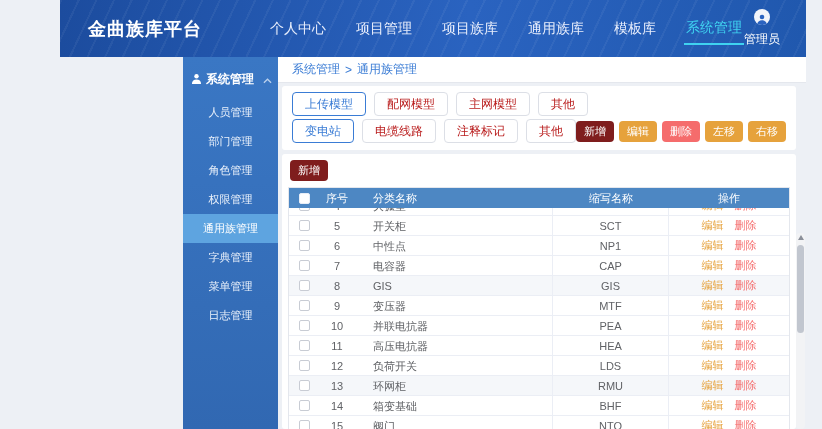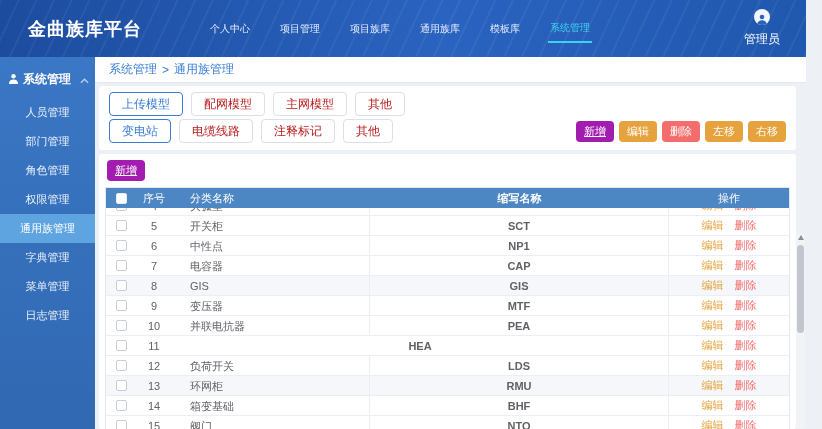--- a/index.html
+++ b/index.html
@@ -1,27 +1,27 @@
 <!DOCTYPE html>
 <html><head>
 <meta charset="utf-8">
 <style>
   * { margin:0; padding:0; box-sizing:border-box; }
   html,body { width:822px; height:429px; overflow:hidden; }
   body { font-family:"Liberation Sans","DejaVu Sans",sans-serif; font-size:12px; color:#333; background:#edf0f5; }
-  .app { width:806px; height:429px; display:flex; flex-direction:column; }
+  .app { width:806px; height:429px; display:flex; flex-direction:column;align-items:flex-end; }
 
   
   .topbar { height:57px; flex:0 0 57px; display:flex; align-items:center;
     background:linear-gradient(90deg,#1c4c9e 0%,#2a63c0 55%,#2058ae 100%); position:relative; }
   .topbar::after { content:""; position:absolute; inset:0;
     background:repeating-linear-gradient(115deg, rgba(255,255,255,0.05) 0 2px, transparent 2px 16px); pointer-events:none; }
   .logo { color:#fff; font-size:18px; font-weight:bold; letter-spacing:1px; margin-left:28px; z-index:1; }
   .nav { display:flex; align-items:center; gap:26px; margin-left:66px; z-index:1; }
-  .nav-item { color:#e8eefc; font-size:10px; cursor:pointer; padding:6px 2px;font-family:Liberation Serif, serif; }
+  .nav-item { color:#e8eefc; font-size:14px; cursor:pointer; padding:6px 2px;font-family:Liberation Serif, serif; }
   .nav-item.active { color:#3fd2f0; border-bottom:2px solid #3fd2f0; }
   .user { margin-left:auto; margin-right:26px; display:flex; align-items:center; gap:6px; color:#fff; z-index:1;flex-direction:column; }
   .avatar { width:16px; height:16px; border-radius:50%; background:#f2f5fa; display:flex; align-items:flex-end; justify-content:center; overflow:hidden; }
 
   .layout { flex:1; display:flex; min-height:0; }
 
   
   .sidebar { width:95px; flex:0 0 95px; background:linear-gradient(180deg,#3a77c4 0%,#3168b2 100%); color:#fff; padding-top:8px; }
   .side-header { display:flex; align-items:center; gap:4px; padding:6px 6px 10px 8px; font-size:12px; font-weight:bold; color:#fff; }
   .side-header .caret { margin-left:auto; opacity:.8; }
@@ -40,36 +40,36 @@
   .card { background:#fff; border-radius:3px; }
   .filter-card { padding:6px 10px 7px 10px; flex:0 0 auto; }
   .pill-row { display:flex; gap:8px; align-items:center; }
   .pill-row + .pill-row-wrap { margin-top:3px; }
   .pill-row-wrap { display:flex; align-items:center; }
   .pill { border:1px solid #dcdfe6; border-radius:4px; background:#fff; color:#b91c1c;
     font-size:12px; padding:4px 12px; cursor:pointer; line-height:14px; }
   .pill.active { border-color:#3a7cd5; color:#3a7cd5; }
   .action-buttons { margin-left:auto; display:flex; gap:5px; }
   .btn { border:none; border-radius:4px; color:#fff; font-size:11px; padding:4px 8px; cursor:pointer; line-height:13px; }
-  .btn-blue { background:#a21caf;text-decoration:underline; }
+  .btn-blue { background:#7f1d1d; }
   .btn-orange { background:#e6a23c; }
   .btn-red { background:#f56c6c; }
 
   .table-card { margin-top:4px; flex:1; display:flex; flex-direction:column; min-height:0; padding:5px 6px 0 6px; }
   .add-btn { align-self:flex-start; margin:1px 0 6px 2px; }
 
   .table { flex:1; display:flex; flex-direction:column; min-height:0; border:1px solid #e4e7ed; border-bottom:none; }
   .tr { display:flex; align-items:center; height:20px; flex:0 0 20px; border-bottom:1px solid #ebeef5; background:#fff; }
   .tr.shaded { background:#f5f7fa; }
   .thead { background:#4d87c3; color:#fff; height:20px; flex:0 0 20px; display:flex; align-items:center; font-size:11px; }
   .td { font-size:11px; color:#606266; overflow:hidden; white-space:nowrap; }
   .c-check { width:30px; flex:0 0 30px; display:flex; justify-content:center; }
   .c-no   { width:36px; flex:0 0 36px; text-align:center; }
   .c-name { flex:0 0 198px; width:198px; padding-left:18px; text-align:left; border-right:1px solid transparent; }
-  .c-code { flex:1; text-align:center;font-weight:bold; }
+  .c-code { flex:1; text-align:center; }
   .c-ops  { width:120px; flex:0 0 120px; text-align:center; }
   .thead .td { color:#fff; }
   .tr .c-name { border-right:1px solid #ebeef5; height:100%; line-height:20px; }
   .tr .c-code { border-right:1px solid #ebeef5; height:100%; line-height:20px; }
   .checkbox { width:11px; height:11px; border:1px solid #c8ccd4; border-radius:2px; background:#fff; display:inline-block; cursor:pointer; }
   .thead .checkbox { border-color:#e8eef7; }
   .op-link { font-size:11px; cursor:pointer; margin:0 4px; text-decoration:none; }
   .op-edit { color:#e6a23c; }
   .op-del { color:#f56c6c; }
   .tbody-viewport { flex:1; overflow:hidden; }
@@ -266,20 +266,21 @@
      <span class="td c-ops">
        <a class="op-link op-edit">编辑</a>
        <a class="op-link op-del">删除</a>
      </span>
    </div>
                   <div class="tr">
      <span class="td c-check">
                       <span class="checkbox"></span>
                     </span>
      <span class="td c-no">11</span>
+     <span class="td c-name">高压电抗器</span>
      <span class="td c-code">HEA</span>
      <span class="td c-ops">
        <a class="op-link op-edit">编辑</a>
        <a class="op-link op-del">删除</a>
      </span>
    </div>
                   <div class="tr">
      <span class="td c-check">
                       <span class="checkbox"></span>
                     </span>

